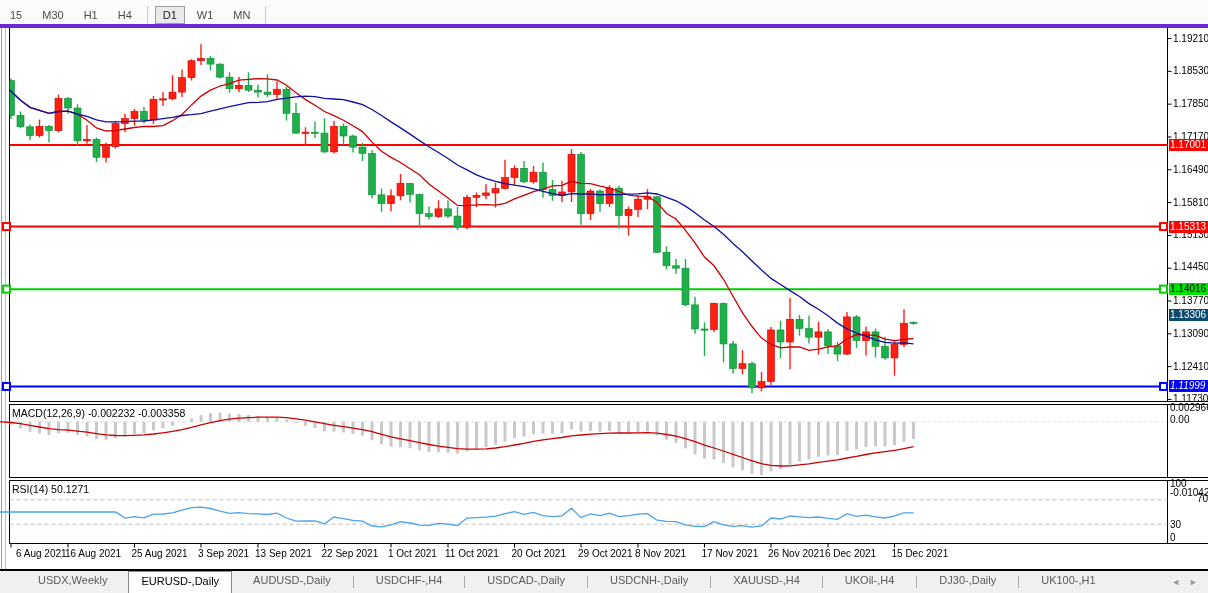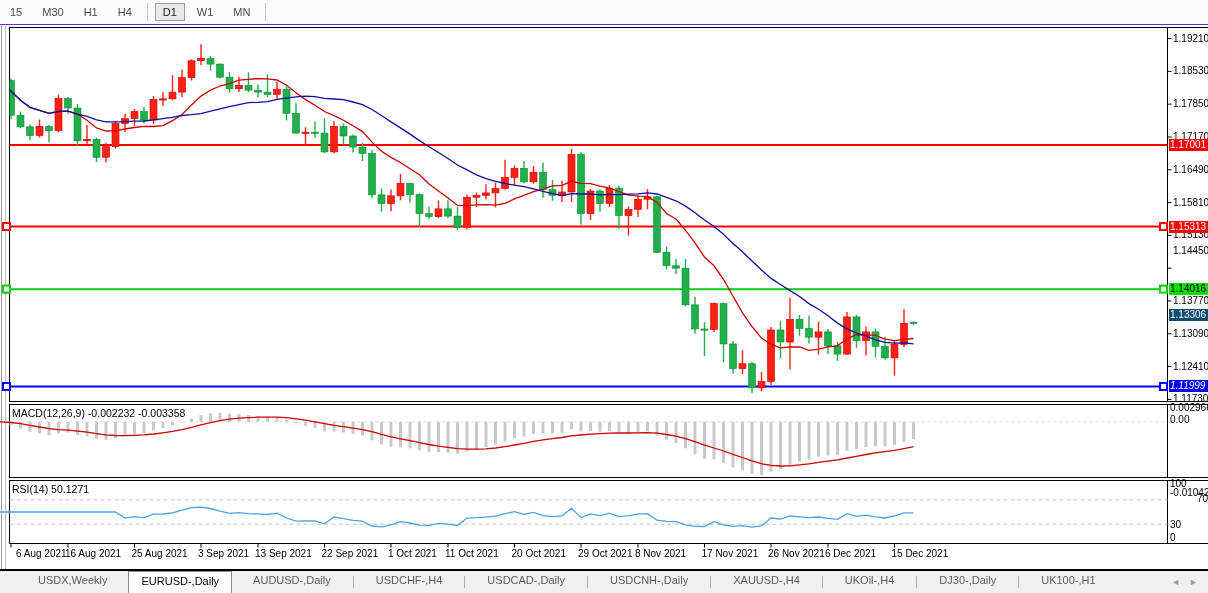--- a/index.html
+++ b/index.html
@@ -1,20 +1,20 @@
 <!DOCTYPE html>
 <html><head>
 <meta charset="utf-8">
 <style>
   html,body{margin:0;padding:0;background:#F0F0F0;width:1208px;height:593px;overflow:hidden;
     font-family:"Liberation Sans", sans-serif;}
   .screen{position:relative;width:1208px;height:593px;background:#FFFFFF;}
   
   .toolbar{position:absolute;left:0;top:0;width:1208px;height:24px;background:#FBFBFB;
-    border-bottom:1px solid #6d28d9;display:flex;align-items:center;z-index:5;}
+    border-bottom:4px solid #6d28d9;display:flex;align-items:flex-end;z-index:5;}
   .tfbtn{font-size:11px;color:#4A4A4A;padding:2px 7px;margin:0 2px;border:1px solid transparent;cursor:default;}
   .tfbtn.active{background:#E9E9E9;border:1px solid #9E9E9E;color:#222;}
   .tbsep{width:1px;height:18px;background:#C8C8C8;margin:0 5px;}
   
   .stage{position:absolute;left:0;top:0;width:1208px;height:593px;}
   svg{position:absolute;left:0;top:0;}
   .quote-line{position:absolute;left:13px;top:29px;font-size:11px;font-weight:bold;color:#000;z-index:4;}
   .quote-line .tri{font-size:8px;position:relative;top:-1px;margin-right:5px;}
   .ind-label{position:absolute;left:12px;font-size:10.5px;color:#000;z-index:4;}
   .axis-label{position:absolute;left:1173px;font-size:10px;color:#000;white-space:nowrap;z-index:3;}
@@ -424,21 +424,21 @@
     </div>
 
     <div id="axis-labels">
         <div class="axis-label" style="top: 32.5482px;">1.19210</div>
         <div class="axis-label" style="top: 65.3553px;">1.18530</div>
         <div class="axis-label" style="top: 98.1623px;">1.17850</div>
         <div class="axis-label" style="top: 130.969px;">1.17170</div>
         <div class="axis-label" style="top: 163.776px;">1.16490</div>
         <div class="axis-label" style="top: 196.583px;">1.15810</div>
         <div class="axis-label" style="top: 229.39px;">1.15130</div>
-        <div class="axis-label" style="top: 245px;">1.14450</div>
+        <div class="axis-label" style="top: 261px;">1.14450</div>
         <div class="axis-label" style="top: 295.004px;">1.13770</div>
         <div class="axis-label" style="top: 327.811px;">1.13090</div>
         <div class="axis-label" style="top: 360.618px;">1.12410</div>
         <div class="axis-label" style="top: 393.425px;">1.11730</div>
         <div class="macd-axis-label" style="top: 402px;">0.002966</div>
         <div class="macd-axis-label" style="top: 414px;">0.00</div>
         <div class="macd-axis-label" style="top: 459px; margin-top: 28px;">-0.01042</div>
         <div class="rsi-axis-label" style="top: 478px;">100</div>
         <div class="rsi-axis-label" style="top: 493px; margin-left: 27px;">70</div>
         <div class="rsi-axis-label" style="top: 519px;">30</div>

